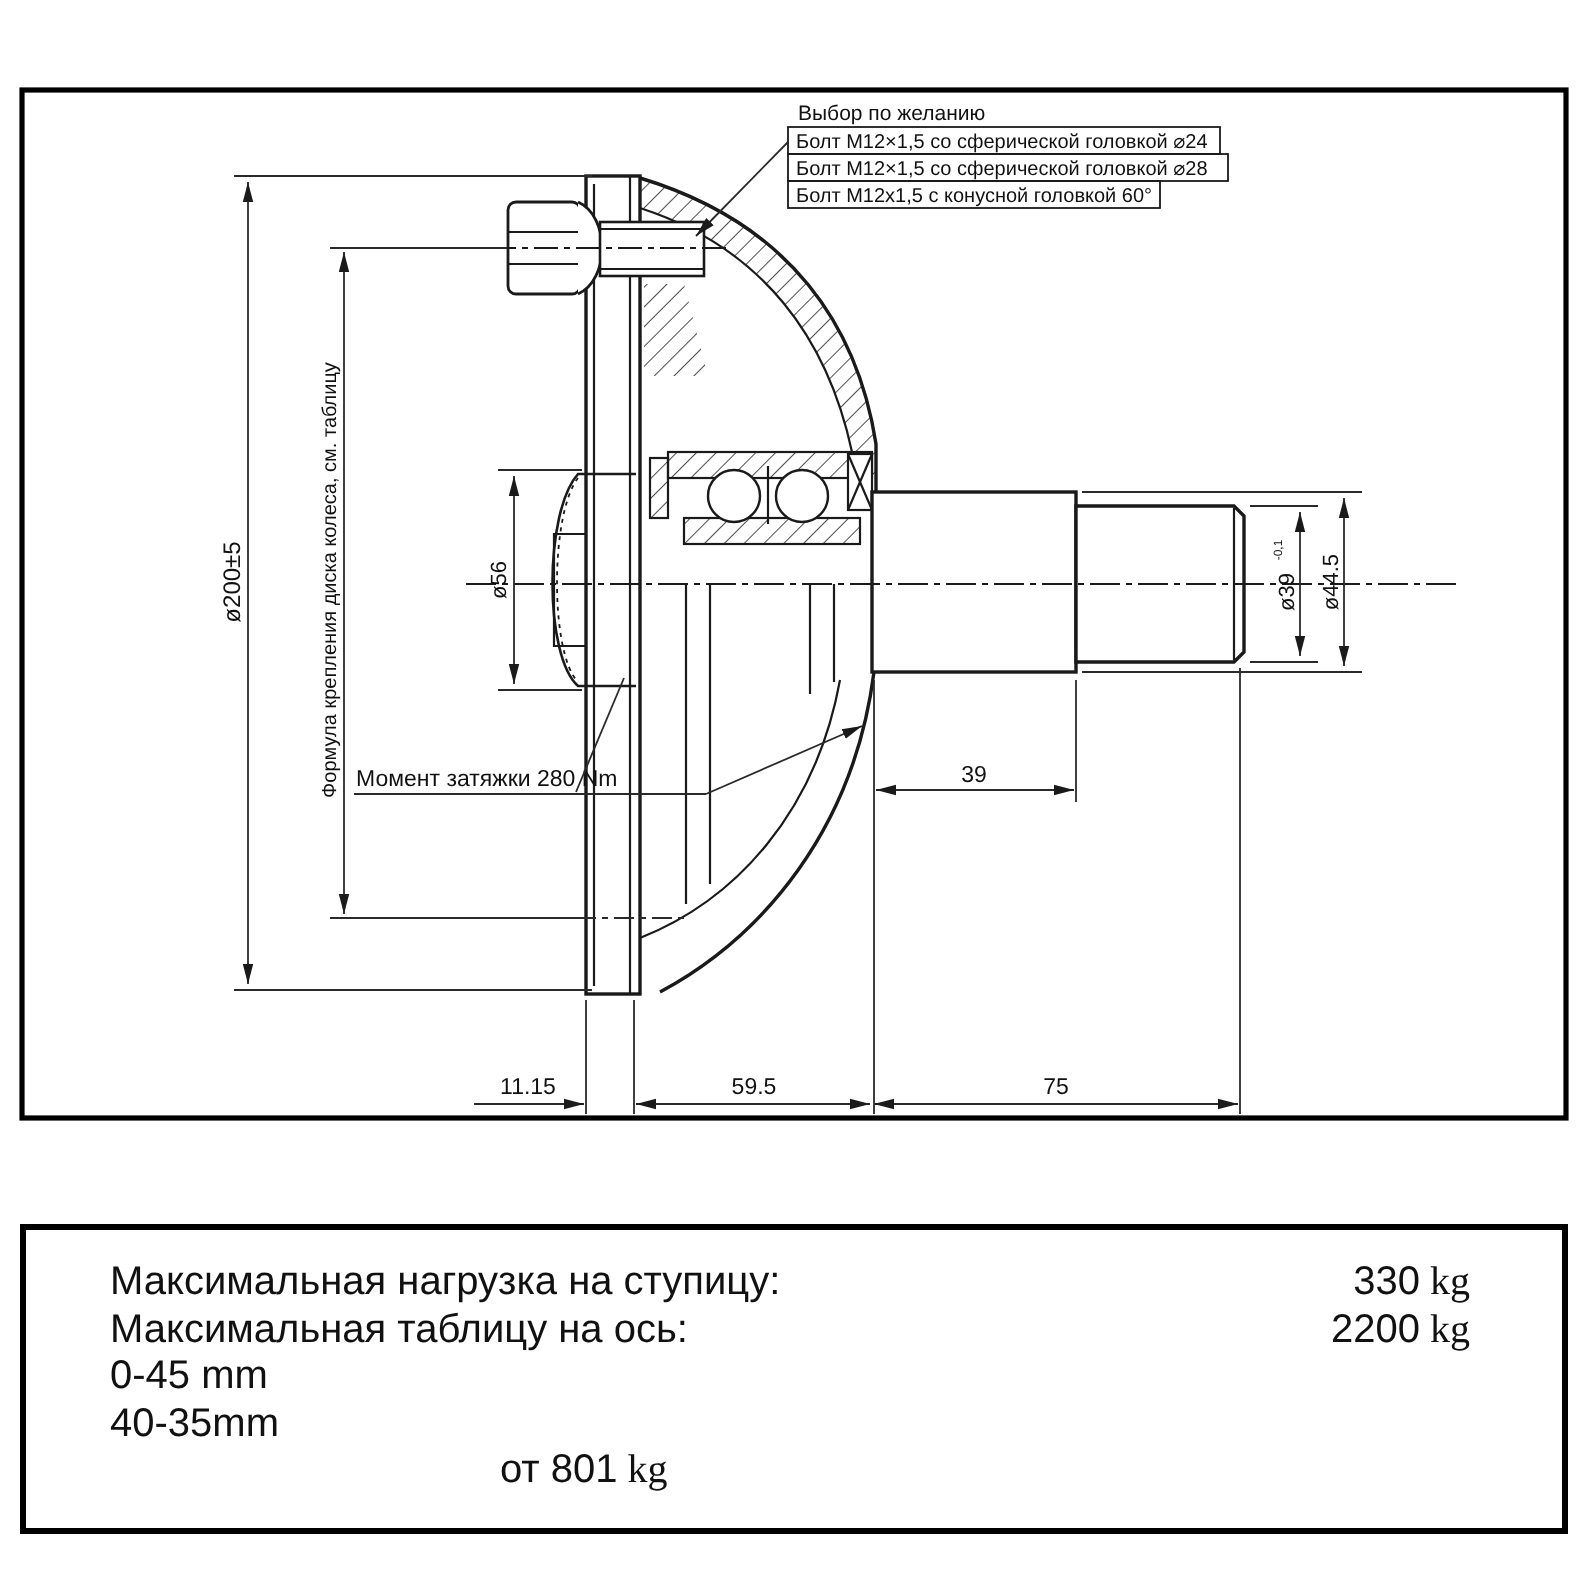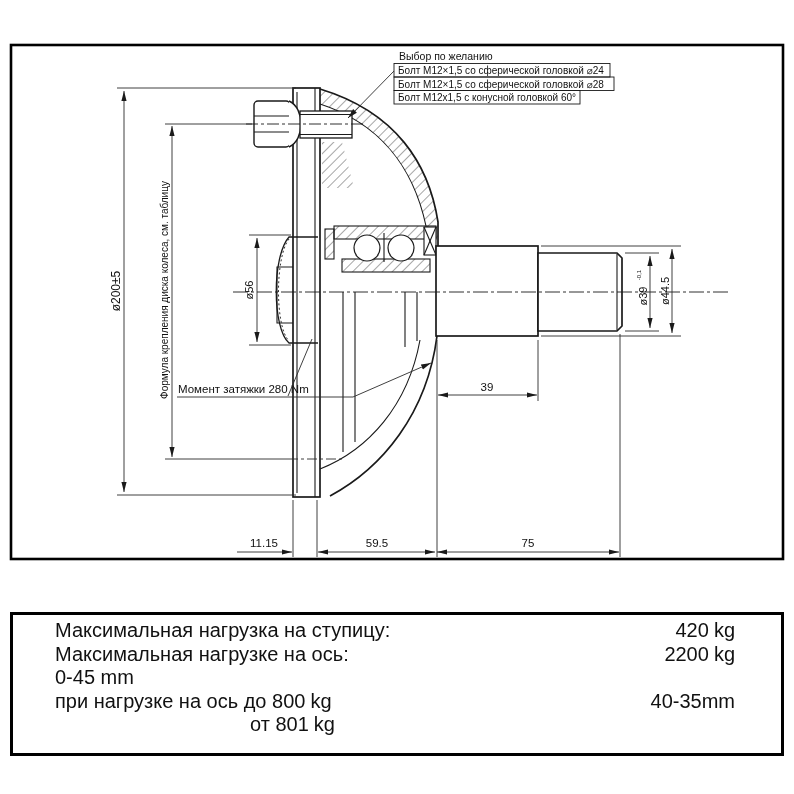--- a/index.html
+++ b/index.html
@@ -1,27 +1,27 @@
 <!DOCTYPE html>
 <html><head>
 <meta charset="utf-8">
 <style>
   html,body{margin:0;padding:0;background:#fff;}
   body{width:794px;height:794px;position:relative;font-family:"Liberation Sans",sans-serif;outline:1px solid #e4e4e4;}
   svg text{fill:#111;}
   .spec-box{
     position:absolute;left:10px;top:612px;width:768px;height:134px;
     border:3px solid #000;background:#fff;
-    padding-top:4px;box-sizing:content-box;
+    padding-top:15px;box-sizing:content-box;
   }
   .trow{display:flex;justify-content:space-between;align-items:baseline;
     font-size:20px;line-height:23.5px;color:#111;padding:0 46px 0 42px;}
   .tlabel{white-space:pre;}
   .tvalue{white-space:pre;text-align:right;}
-  .unit-serif{font-family:Liberation Sans, sans-serif;margin-left:5px;}
+  .unit-serif{font-family:Liberation Serif, serif;margin-left:5px;}
   .indent{padding-left:195px;text-align:center;}
 </style>
 </head>
 <body>
 
 
 
 <svg width="794" height="794" viewBox="0 0 794 794" xmlns="http://www.w3.org/2000/svg">
   <defs>
     <pattern id="h" width="7" height="7" patternTransform="rotate(45)" patternUnits="userSpaceOnUse">
@@ -159,31 +159,30 @@
     <text font-size="10" x="398" y="87.5" fill="#111" font-family="Liberation Sans, sans-serif">Болт М12×1,5 со сферической головкой ⌀28</text>
     <text font-size="10" x="398" y="101" fill="#111" font-family="Liberation Sans, sans-serif">Болт М12х1,5 с конусной головкой 60°</text>
     <line x1="394" y1="71" x2="348" y2="118" stroke="#2a2a2a" stroke-width="0.9" marker-end="url(#aE)"></line>
   </g>
 </svg>
 
 
 <div class="spec-box">
   <div class="trow">
     <span class="tlabel">Максимальная нагрузка на ступицу:</span>
-    <span class="tvalue"><span>420</span><span class="unit-serif">kg</span></span>
+    <span class="tvalue"><span>330</span><span class="unit-serif">kg</span></span>
   </div>
   <div class="trow">
-    <span class="tlabel">Максимальная нагрузке на ось:</span>
+    <span class="tlabel">Максимальная таблицу на ось:</span>
     <span class="tvalue"><span>2200</span><span class="unit-serif">kg</span></span>
   </div>
   <div class="trow">
     <span class="tvalue">0-45 mm</span>
   </div>
   <div class="trow">
-    <span class="tlabel"><span>при нагрузке на ось до 800</span><span class="unit-serif">kg</span></span>
     <span class="tvalue">40-35mm</span>
   </div>
   <div class="trow">
     <span class="tlabel indent"><span>от 801</span><span class="unit-serif">kg</span></span>
     <span class="tvalue"></span>
   </div>
 </div>
 
 
 

